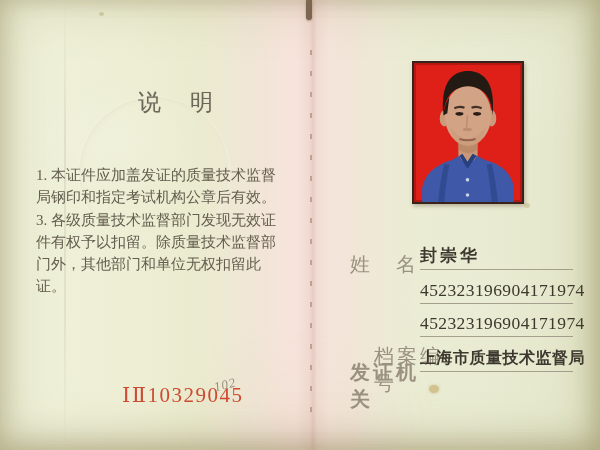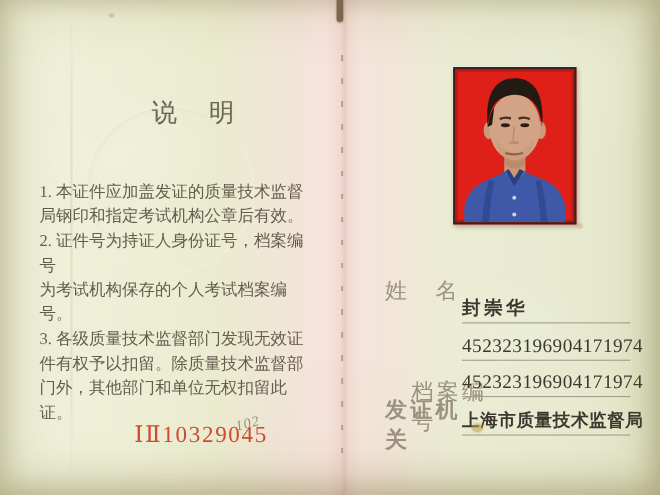--- a/index.html
+++ b/index.html
@@ -92,21 +92,21 @@
   }
   .lbl-1{left:350px;top:251px;}
   .lbl-2{left:350px;top:291px;}
   .lbl-3{left:350px;top:343px;margin-left:24px;}
   .lbl-4{left:350px;top:359px;font-weight:bold;}
 
   .field-value{
     left:420px;width:153px;height:28px;
     border-bottom:1px solid #a59f8e;
     display:flex;align-items:flex-end;padding-bottom:2px;box-sizing:border-box;
-    color:#3c382f;overflow:visible;white-space:nowrap;margin-top:24px;
+    color:#3c382f;overflow:visible;white-space:nowrap;
   }
   .val-1{top:242px;font-size:17px;font-weight:600;letter-spacing:3px;}
   .val-2{top:276px;font-size:17.5px;letter-spacing:.4px;}
   .val-3{top:309px;font-size:17.5px;letter-spacing:.4px;}
   .val-4{top:344px;font-size:16px;font-weight:600;letter-spacing:.5px;}
 
   
   .stain-a{left:429px;top:385px;width:10px;height:8px;border-radius:50%;
     background:rgba(190,160,90,.55);box-shadow:0 0 3px rgba(190,160,90,.5);}
   .stain-b{left:524px;top:203px;width:6px;height:5px;border-radius:50%;
@@ -120,22 +120,20 @@
 <div id="doc">
 
   <div class="abs emboss"></div>
   <div class="abs crease"></div>
 
   <div class="abs title">说　明</div>
 
   <div class="abs notes">
     <p>1. 本证件应加盖发证的质量技术监督
 局钢印和指定考试机构公章后有效。</p>
-    <p>2. 证件号为持证人身份证号，档案编号
-为考试机构保存的个人考试档案编号。</p>
     <p>3. 各级质量技术监督部门发现无效证
 件有权予以扣留。除质量技术监督部
 门外，其他部门和单位无权扣留此证。</p>
   </div>
 
   <div class="abs serial">ⅠⅡ10329045</div>
   <div class="abs hand">102</div>
 
   <div class="abs fold-shade"></div>
   <div class="abs stitches"></div>

